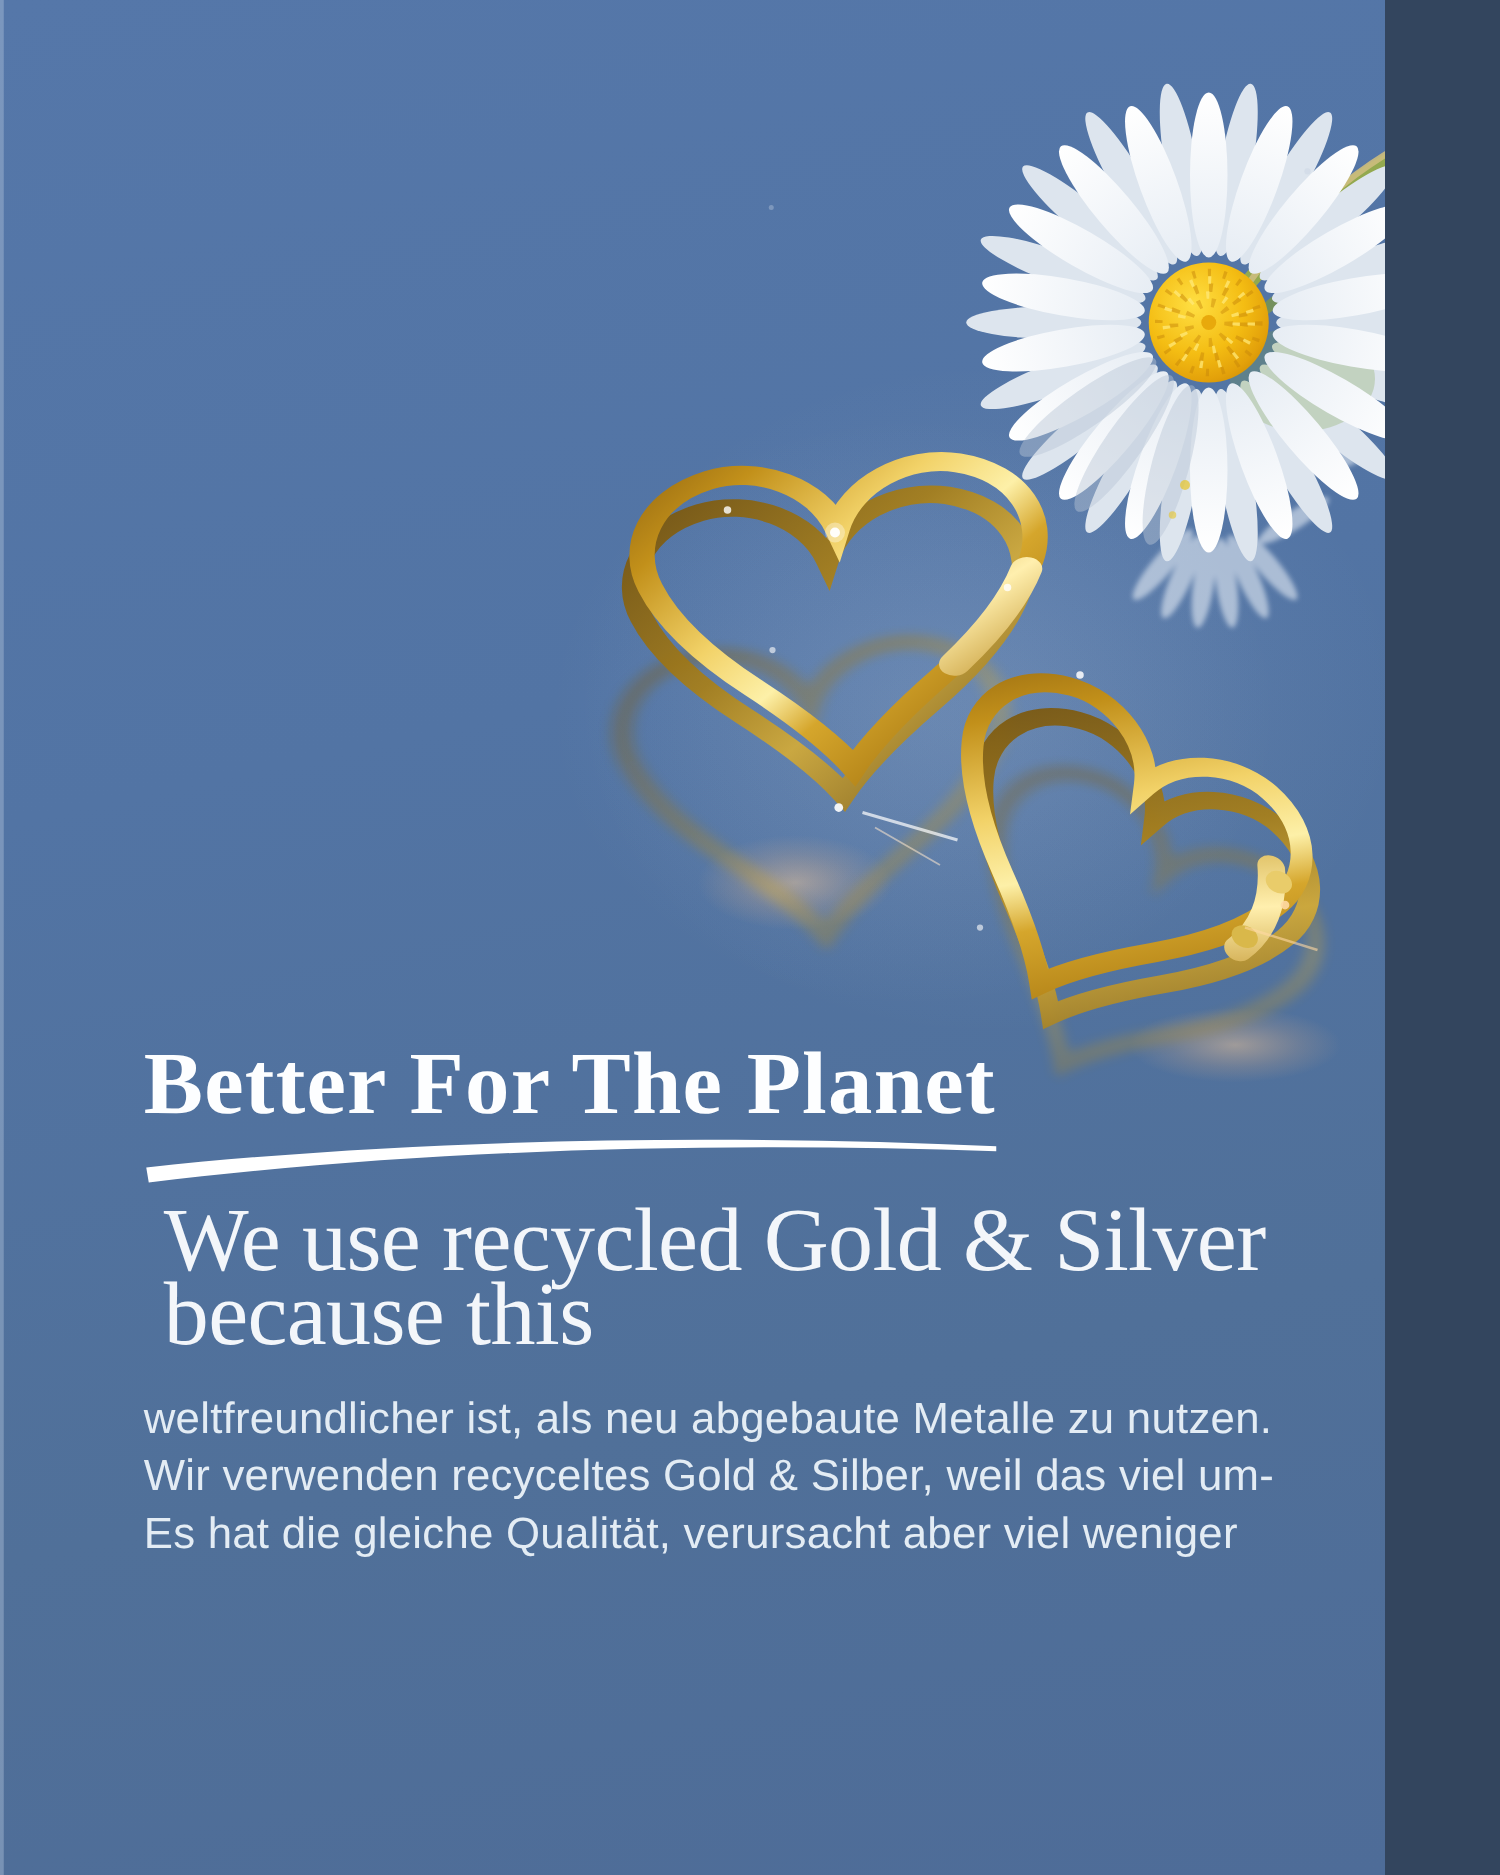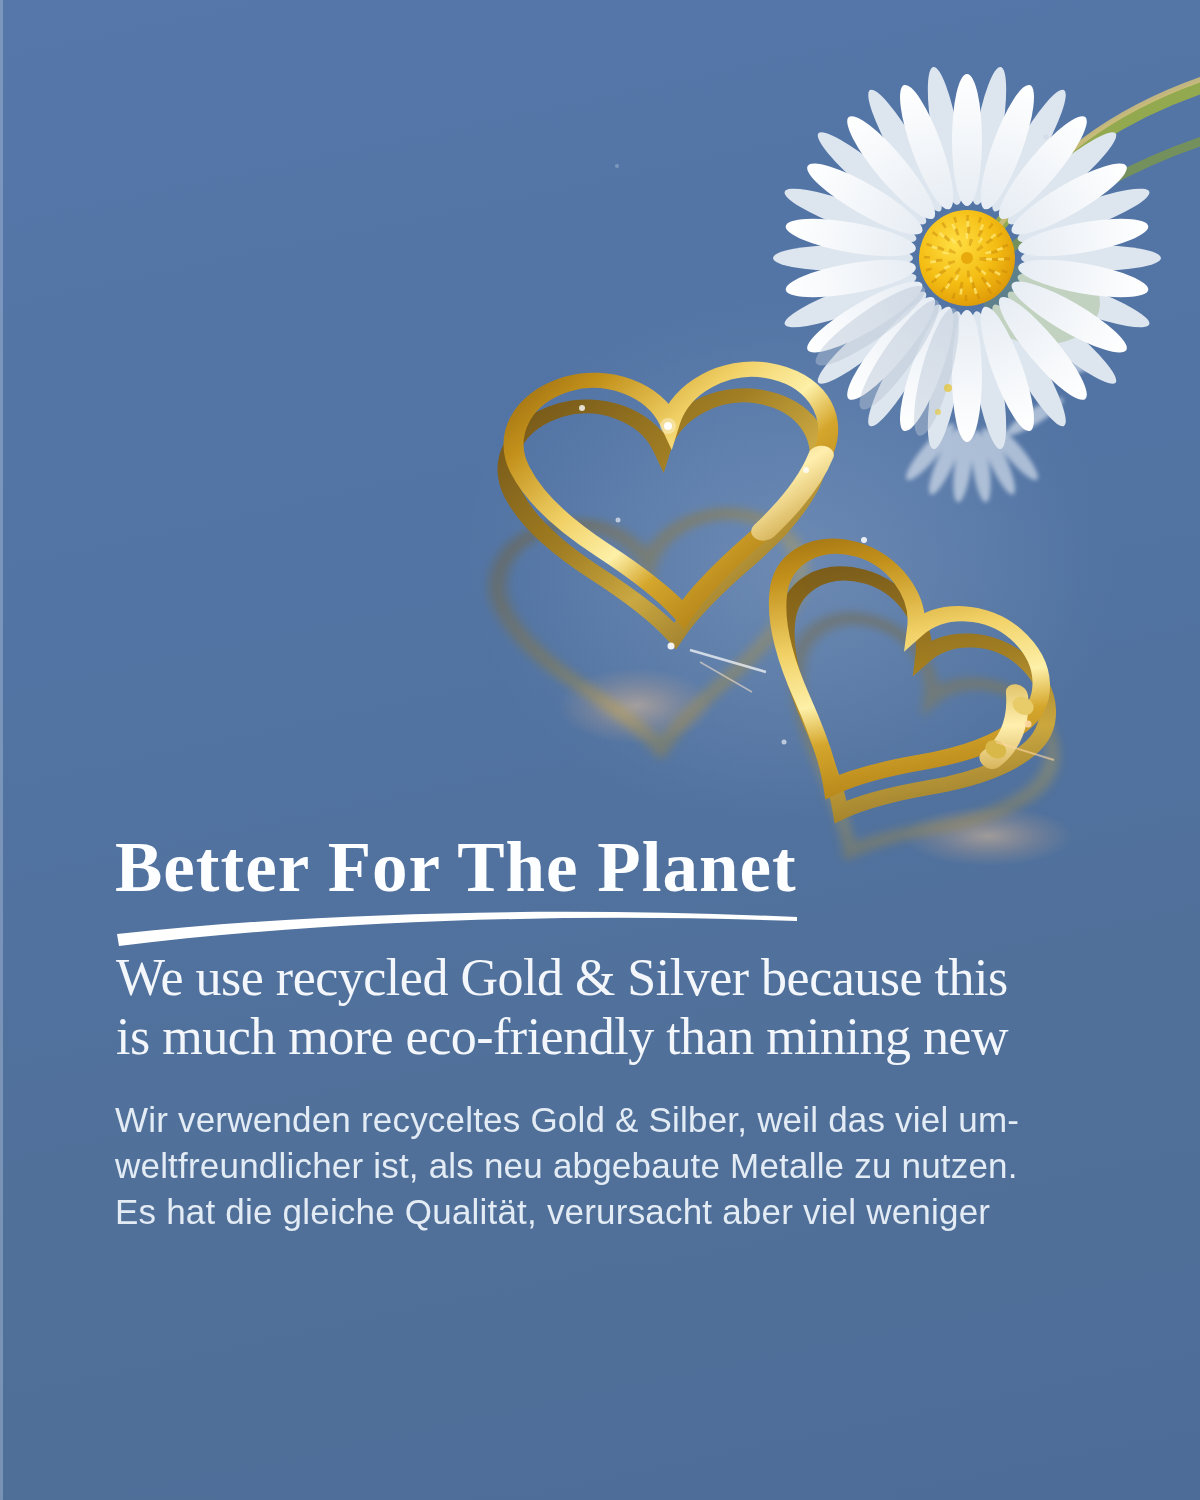--- a/index.html
+++ b/index.html
@@ -1,31 +1,31 @@
 <!DOCTYPE html>
 <html><head>
 <meta charset="utf-8">
 <style>
   html,body{margin:0;padding:0;background:#33455e;}
   .canvas{
-    position:relative;width:1200px;height:1500px;overflow:hidden;
+    position:relative;width:1108px;height:1500px;overflow:hidden;
     background:
       radial-gradient(420px 340px at 66% 38%, rgba(210,224,243,0.10), rgba(210,224,243,0) 70%),
       linear-gradient(168deg,#5577a9 0%,#5274a4 38%,#507099 72%,#4e6c98 100%);
     font-family:"Liberation Serif","DejaVu Serif",serif;
   }
   .edge-strip{position:absolute;left:0;top:0;width:3px;height:100%;background:rgba(170,190,215,.45);}
   svg.art{position:absolute;left:0;top:0;width:1200px;height:1500px;display:block;}
   .textblock{position:absolute;left:115px;top:832px;width:1030px;color:#ffffff;}
   h1.heading{
     margin:0;font-size:71px;line-height:1;font-weight:700;letter-spacing:1px;
     color:#fdfeff;font-family:"Liberation Serif","DejaVu Serif",serif;
   }
   svg.swoosh{display:block;margin-top:8px;width:690px;height:36px;overflow:visible;}
-  p.en{margin:1px;font-size:52px;line-height:59px;letter-spacing:-0.5px;color:#f3f6fa;font-weight:400;}
+  p.en{margin:16px;font-size:72px;line-height:59px;letter-spacing:-0.5px;color:#f3f6fa;font-weight:400;}
   p.de{
     margin:31px 0 0 0;font-size:35px;line-height:46px;letter-spacing:0.2px;
     color:rgba(240,246,252,0.92);font-family:"Liberation Sans","DejaVu Sans",sans-serif;font-weight:300;
   }
   .line{display:block;}
 </style>
 </head>
 <body>
 
 <div class="canvas">
@@ -213,22 +213,21 @@
 
   <div class="textblock">
     <h1 class="heading">Better For The Planet</h1>
 
     <svg class="swoosh" viewBox="0 0 690 36" aria-hidden="true">
       <path d="M 4 35 C 215 9 455 2 682 10 L 682 6 C 455 -4 215 0 2 23 Z" fill="#ffffff"></path>
     </svg>
 
     <p class="en">
       <span class="line">We use recycled Gold &amp; Silver because this</span>
-      <span class="line">is much more eco-friendly than mining new</span>
     </p>
 
     <p class="de">
+      <span class="line">weltfreundlicher ist, als neu abgebaute Metalle zu nutzen.</span>
       <span class="line">Wir verwenden recyceltes Gold &amp; Silber, weil das viel um-</span>
-      <span class="line">weltfreundlicher ist, als neu abgebaute Metalle zu nutzen.</span>
       <span class="line">Es hat die gleiche Qualität, verursacht aber viel weniger</span>
     </p>
   </div>
 </div>
 
 </body></html>

